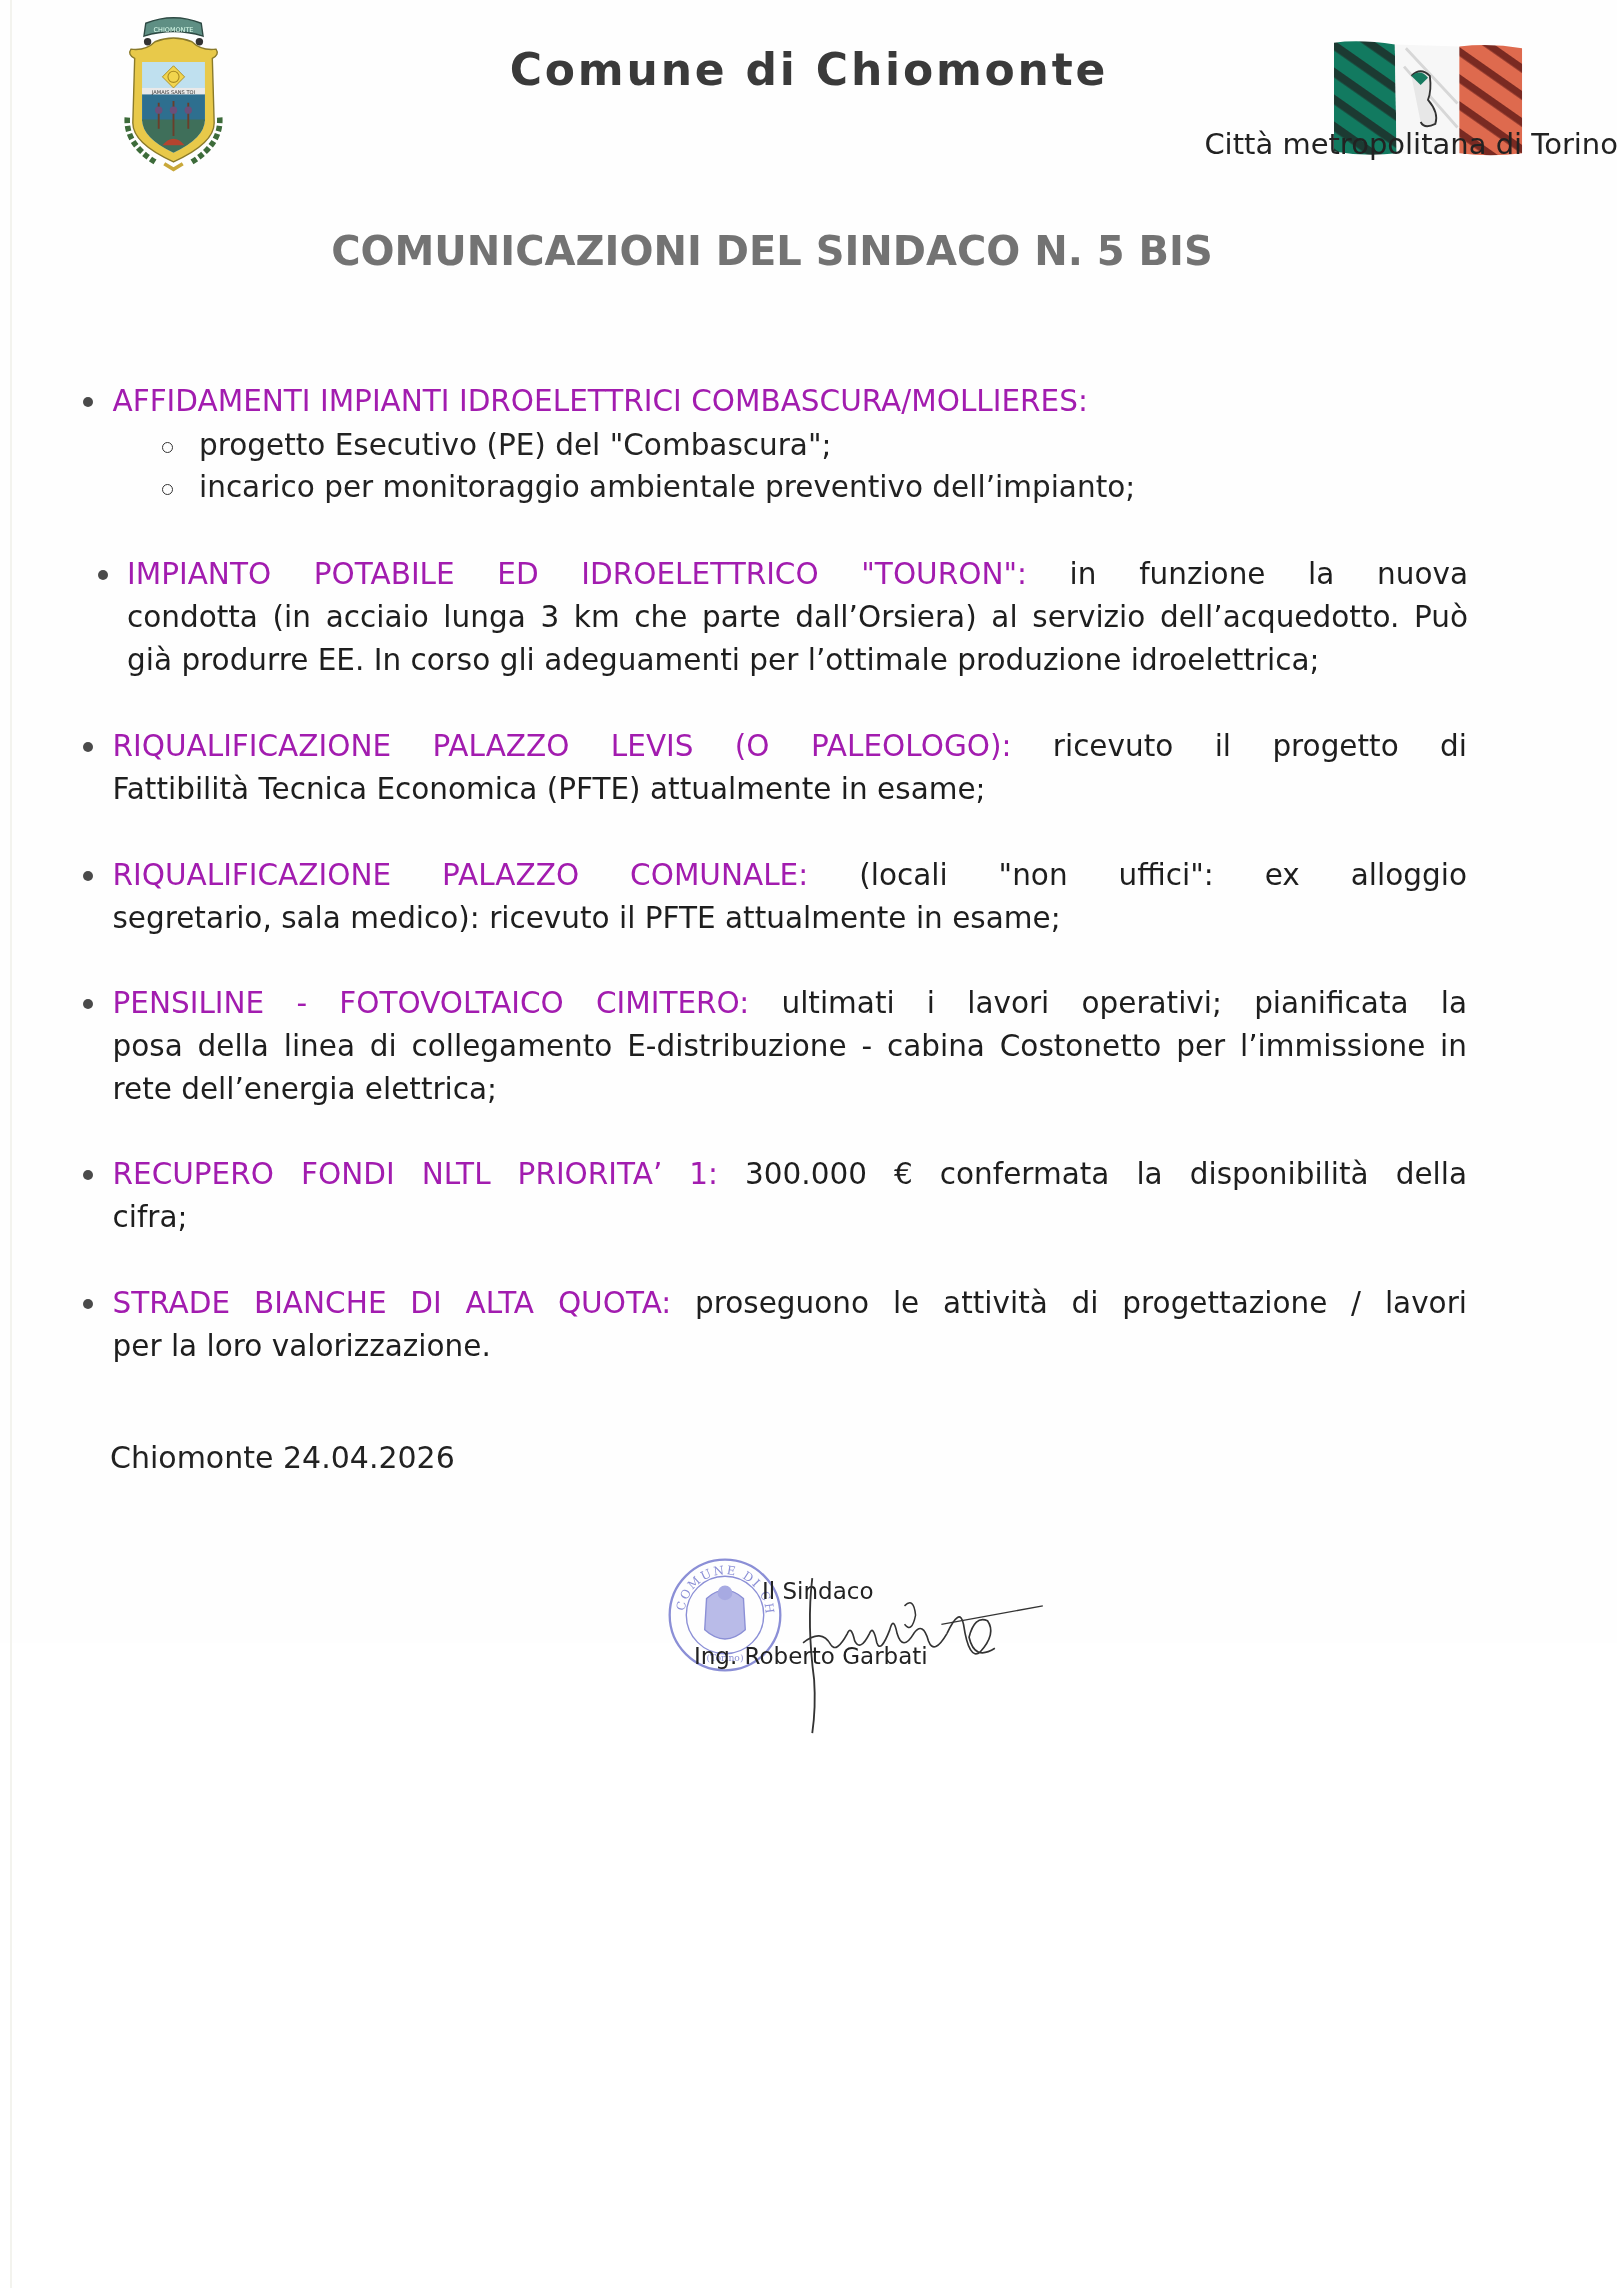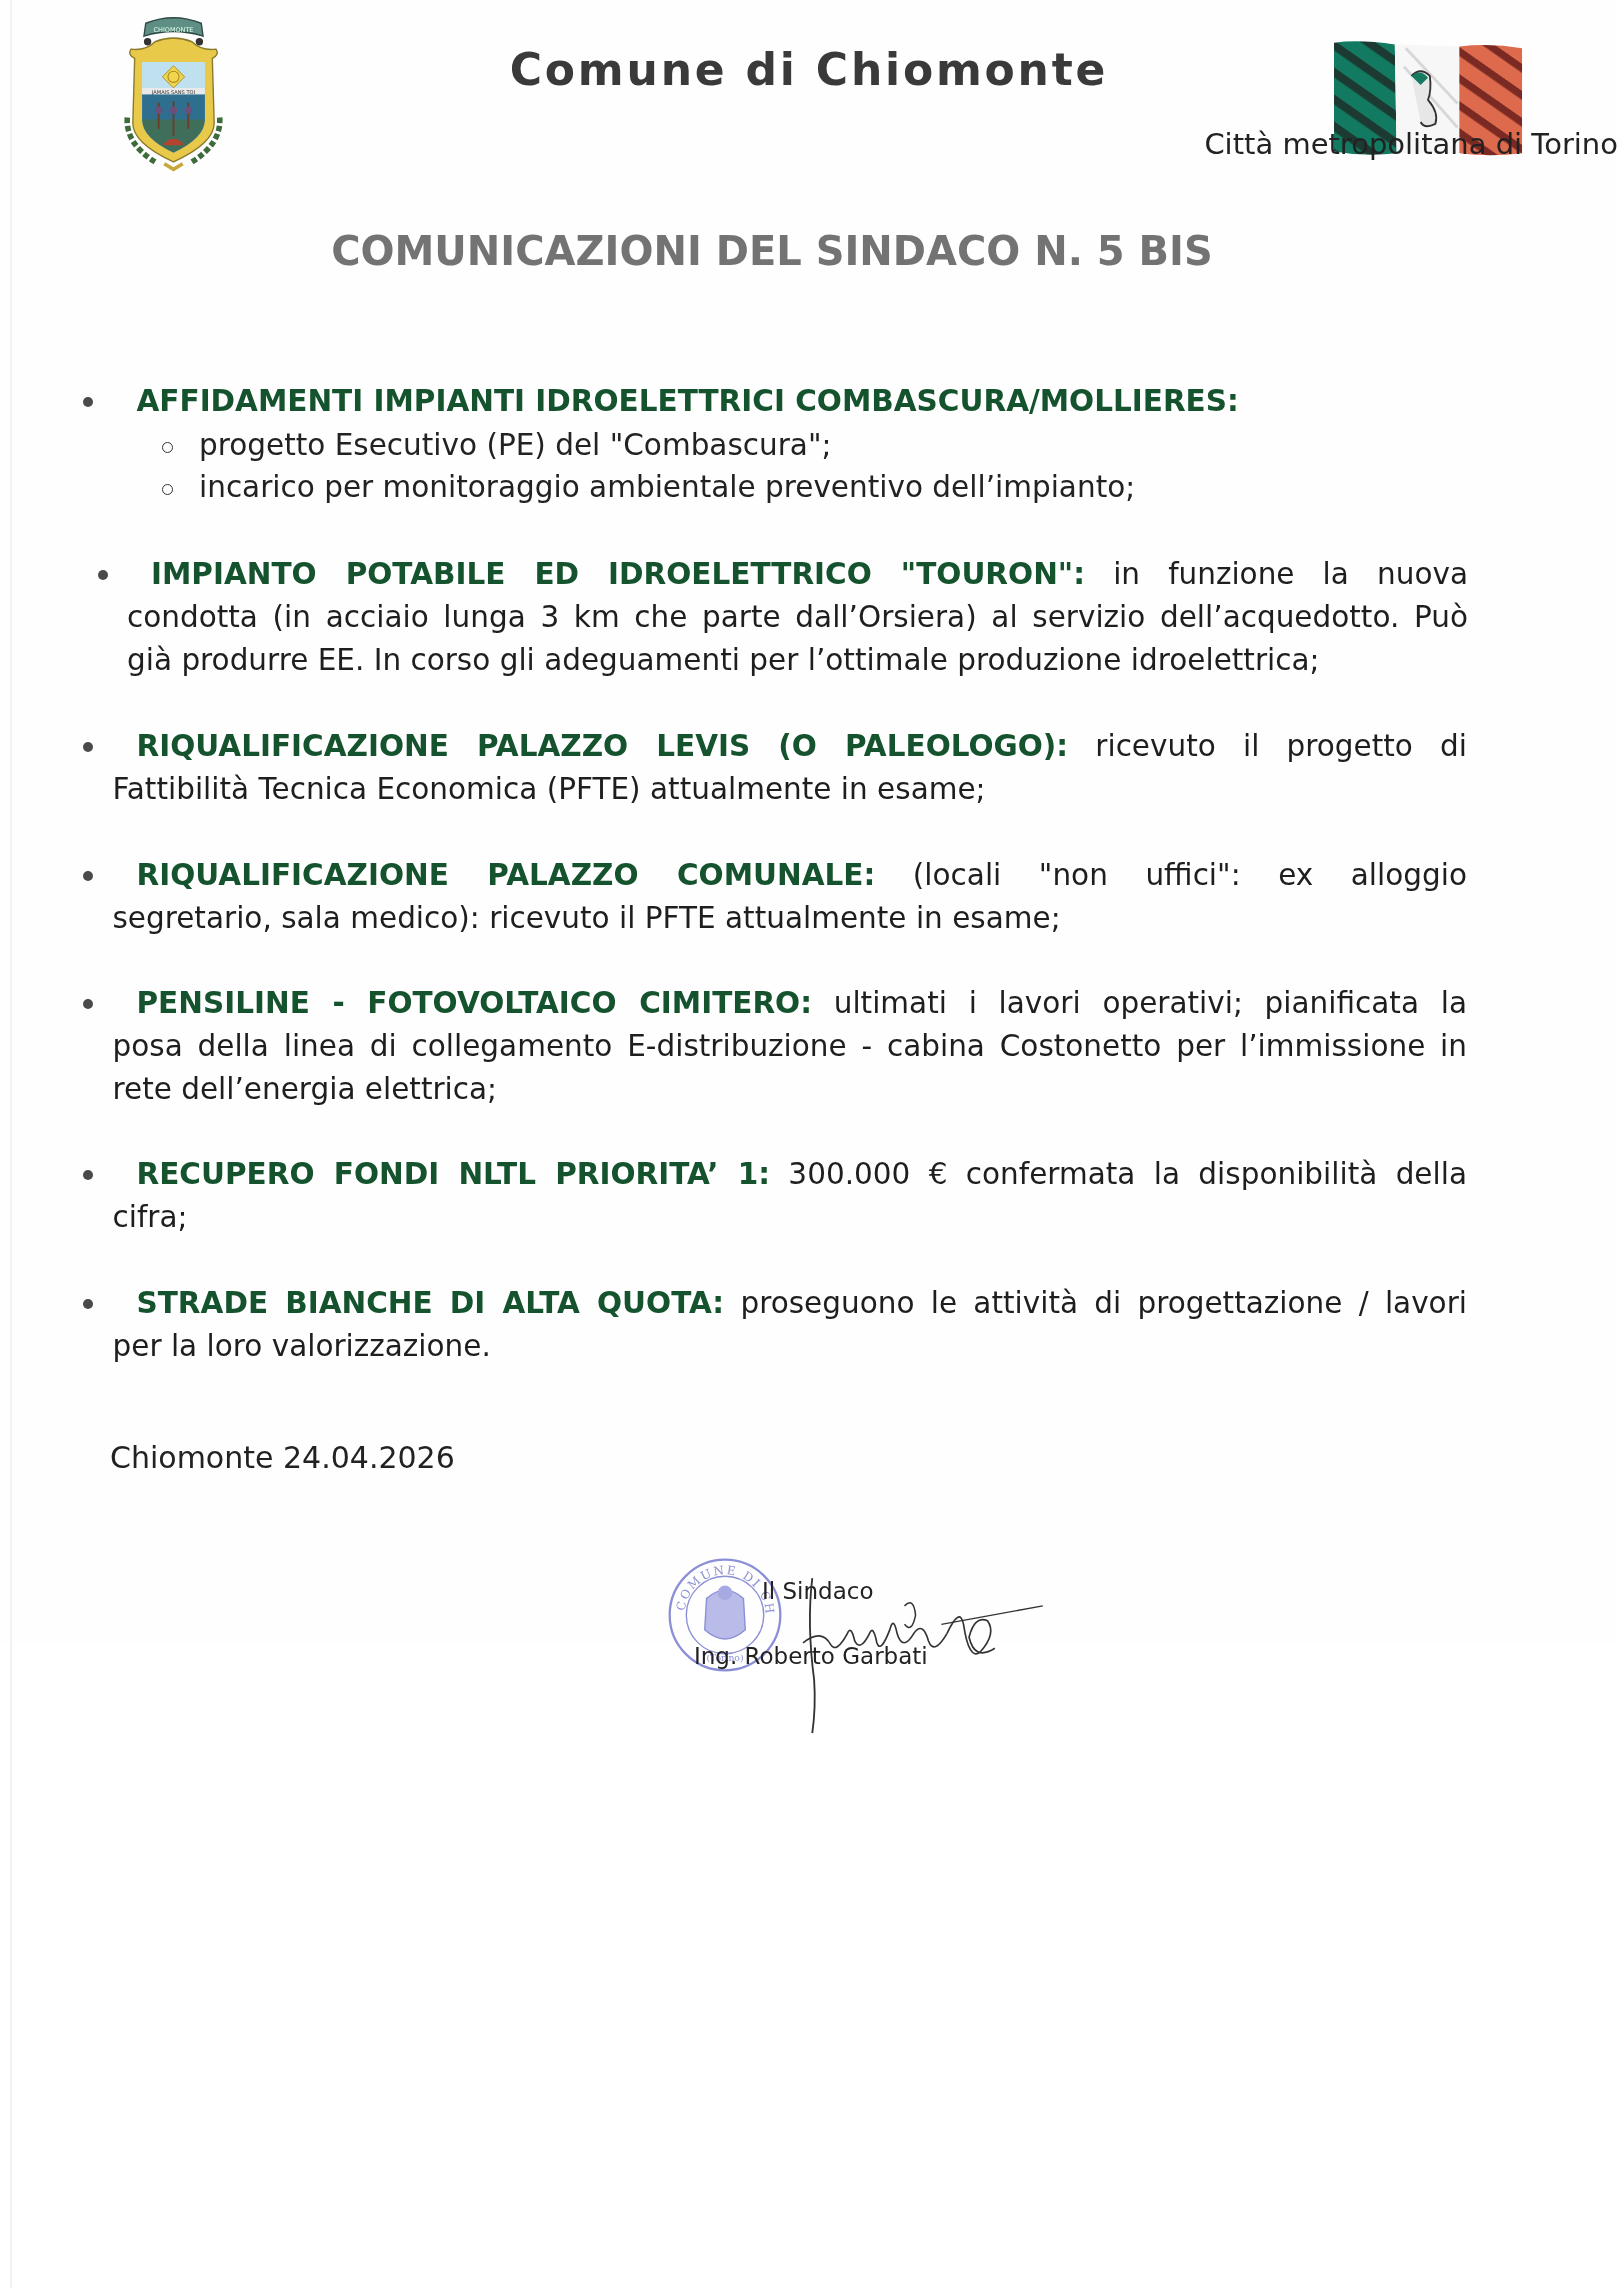--- a/index.html
+++ b/index.html
@@ -15,21 +15,21 @@
               font-size: 44px; font-weight: bold; color: #3a3a3a; letter-spacing: 2.8px; padding-left: 0; }
   .org-sub { position: absolute; left: 0; width: 1618px; top: 127px; text-align: right;
              font-size: 29px; color: #222; padding-left: 0; }
   .doc-title { position: absolute; left: 0; width: 1618px; top: 228px; text-align: center;
                font-size: 40px; font-weight: bold; color: #737373; padding-right: 74px; box-sizing: border-box; }
 
   
   .item { position: absolute; left: 83px; width: 1384px; font-size: 29.5px; line-height: 43px; color: #1e1e1e; }
   .item .bullet { position: absolute; left: 0; top: 16.6px; width: 10px; height: 10px; border-radius: 50%; background: #4a4a4a; }
   .item .text { position: absolute; left: 29.5px; right: 0; top: 0; text-align: justify; text-align-last: left; }
-  .item .text b { font-weight: bold; color: #14532d; margin-left: 24px; }
+  .item .text b { font-weight: normal; color: #a21caf; }
   .item.shift { left: 98px; width: 1370px; }
   .item.shift .text { left: 29px; }
   .line { display: block; text-align: justify; text-align-last: justify; white-space: nowrap; }
   .line.last { text-align-last: left; }
 
   .sublist { position: absolute; left: 162px; }
   .subitem { position: absolute; left: 0; white-space: nowrap; font-size: 29.5px; line-height: 42px; }
   .subitem .circ { position: absolute; left: 0; top: 17.5px; width: 11px; height: 11px; border: 1.8px solid #333; border-radius: 50%; box-sizing: border-box; }
   .subitem .subtext { position: absolute; left: 37px; top: 0; white-space: nowrap; }
 

